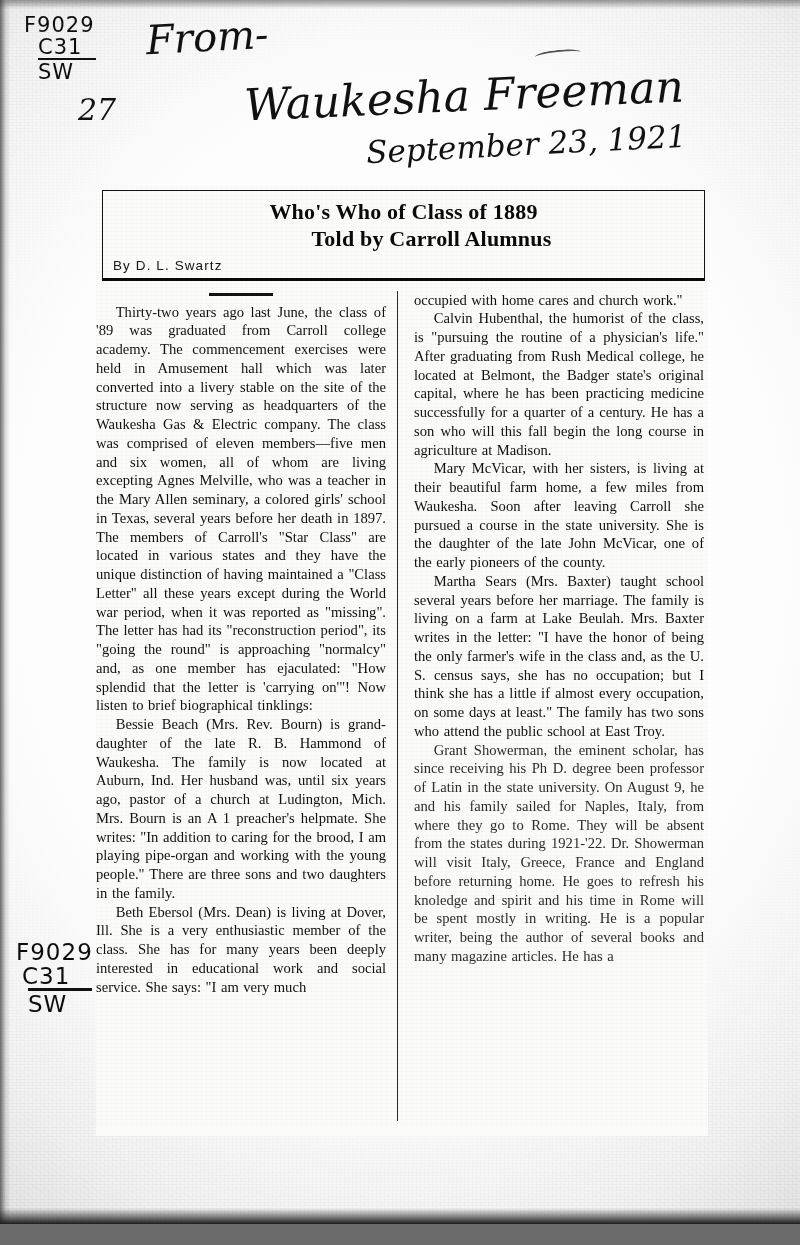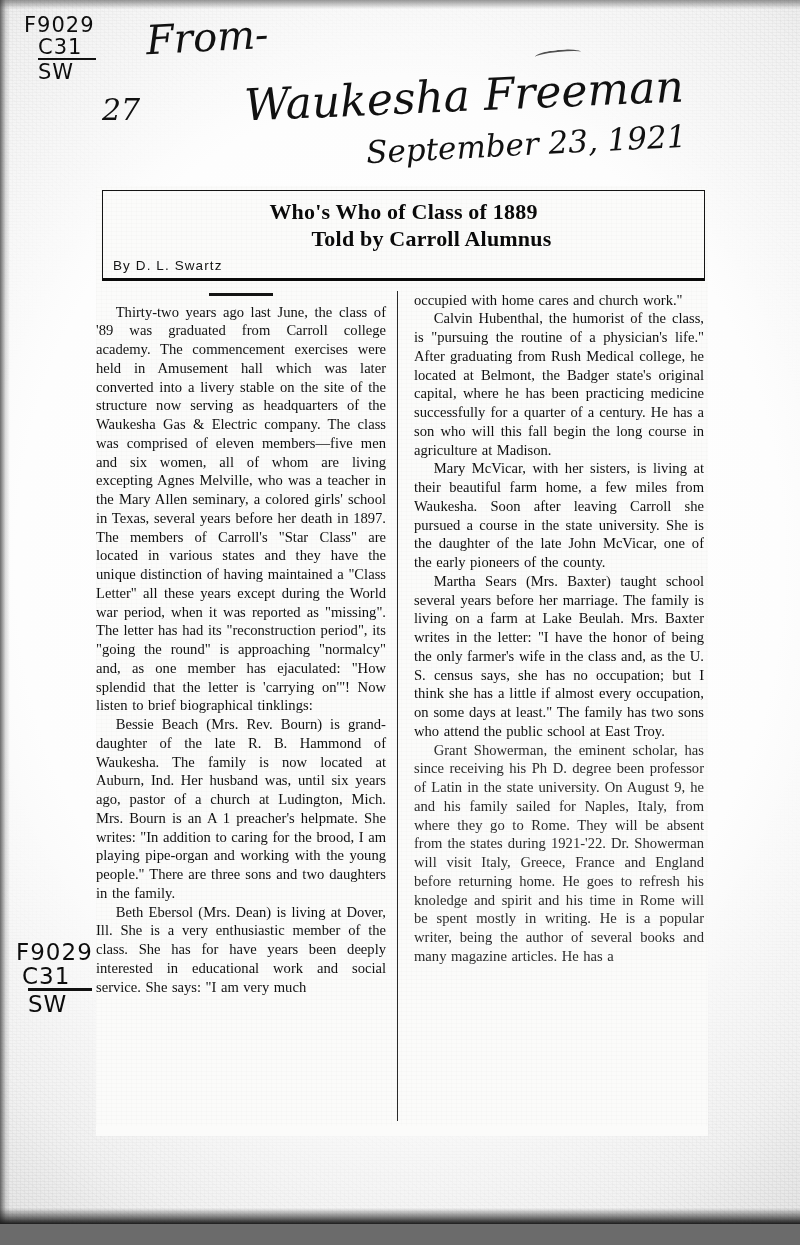--- a/index.html
+++ b/index.html
@@ -74,21 +74,21 @@
   #acc-top .l1 { display: block; }
   #acc-top .l2 { display: block; margin-left: 14px; }
   #acc-top .l3 {
     display: block;
     margin-left: 14px;
     width: 58px;
     border-top: 2px solid #111;
     padding-top: 1px;
   }
   #page-num {
-    left: 102px; top: 92px;
+    left: 78px; top: 92px;
     font-family: "DejaVu Serif", serif;
     font-style: italic;
     font-size: 30px;
     color: #111;
   }
   #from-word { left: 146px; top: 14px; font-size: 40px; transform: rotate(-3deg); }
   #pub-name  { left: 244px; top: 70px; font-size: 44px; transform: rotate(-2.5deg); }
   #pub-date  { left: 366px; top: 126px; font-size: 31px; transform: rotate(-3deg); }
   #stray-mark {
     position: absolute;
@@ -245,21 +245,21 @@
       </div>
       <div class="byline">By D. L. Swartz</div>
     </div>
 
     <div class="columns">
 
       <div class="col col-left">
         <div class="dinkus"></div>
         <p>Thirty-two years ago last June, the class of '89 was graduated from Carroll college academy. The commencement exercises were held in Amusement hall which was later converted into a livery stable on the site of the structure now serving as headquarters of the Waukesha Gas &amp; Electric company. The class was comprised of eleven members—five men and six women, all of whom are living excepting Agnes Melville, who was a teacher in the Mary Allen seminary, a colored girls' school in Texas, several years before her death in 1897. The members of Carroll's "Star Class" are located in various states and they have the unique distinction of having maintained a "Class Letter" all these years except during the World war period, when it was reported as "missing". The letter has had its "reconstruction period", its "going the round" is approaching "normalcy" and, as one member has ejaculated: "How splendid that the letter is 'carrying on'"! Now listen to brief biographical tinklings:</p>
         <p>Bessie Beach (Mrs. Rev. Bourn) is grand-daughter of the late R. B. Hammond of Waukesha. The family is now located at Auburn, Ind. Her husband was, until six years ago, pastor of a church at Ludington, Mich. Mrs. Bourn is an A 1 preacher's helpmate. She writes: "In addition to caring for the brood, I am playing pipe-organ and working with the young people." There are three sons and two daughters in the family.</p>
-        <p>Beth Ebersol (Mrs. Dean) is living at Dover, Ill. She is a very enthusiastic member of the class. She has for have years been deeply interested in educational work and social service. She says: "I am very much</p>
+        <p>Beth Ebersol (Mrs. Dean) is living at Dover, Ill. She is a very enthusiastic member of the class. She has for many years been deeply interested in educational work and social service. She says: "I am very much</p>
       </div>
 
       <div class="col col-right">
         <p class="noindent">occupied with home cares and church work."</p>
         <p>Calvin Hubenthal, the humorist of the class, is "pursuing the routine of a physician's life." After graduating from Rush Medical college, he located at Belmont, the Badger state's original capital, where he has been practicing medicine successfully for a quarter of a century. He has a son who will this fall begin the long course in agriculture at Madison.</p>
         <p>Mary McVicar, with her sisters, is living at their beautiful farm home, a few miles from Waukesha. Soon after leaving Carroll she pursued a course in the state university. She is the daughter of the late John McVicar, one of the early pioneers of the county.</p>
         <p>Martha Sears (Mrs. Baxter) taught school several years before her marriage. The family is living on a farm at Lake Beulah. Mrs. Baxter writes in the letter: "I have the honor of being the only farmer's wife in the class and, as the U. S. census says, she has no occupation; but I think she has a little if almost every occupation, on some days at least." The family has two sons who attend the public school at East Troy.</p>
         <p class="fade-soft">Grant Showerman, the eminent scholar, has since receiving his Ph D. degree been professor of Latin in the state university. On August 9, he and his family sailed for Naples, Italy, from where they go to Rome. They will be absent from the states during 1921-'22. Dr. Showerman will visit Italy, Greece, France and England before returning home. He goes to refresh his knoledge and spirit and his time in Rome will be spent mostly in writing. He is a popular writer, being the author of several books and many magazine articles. He has a</p>
       </div>
 

